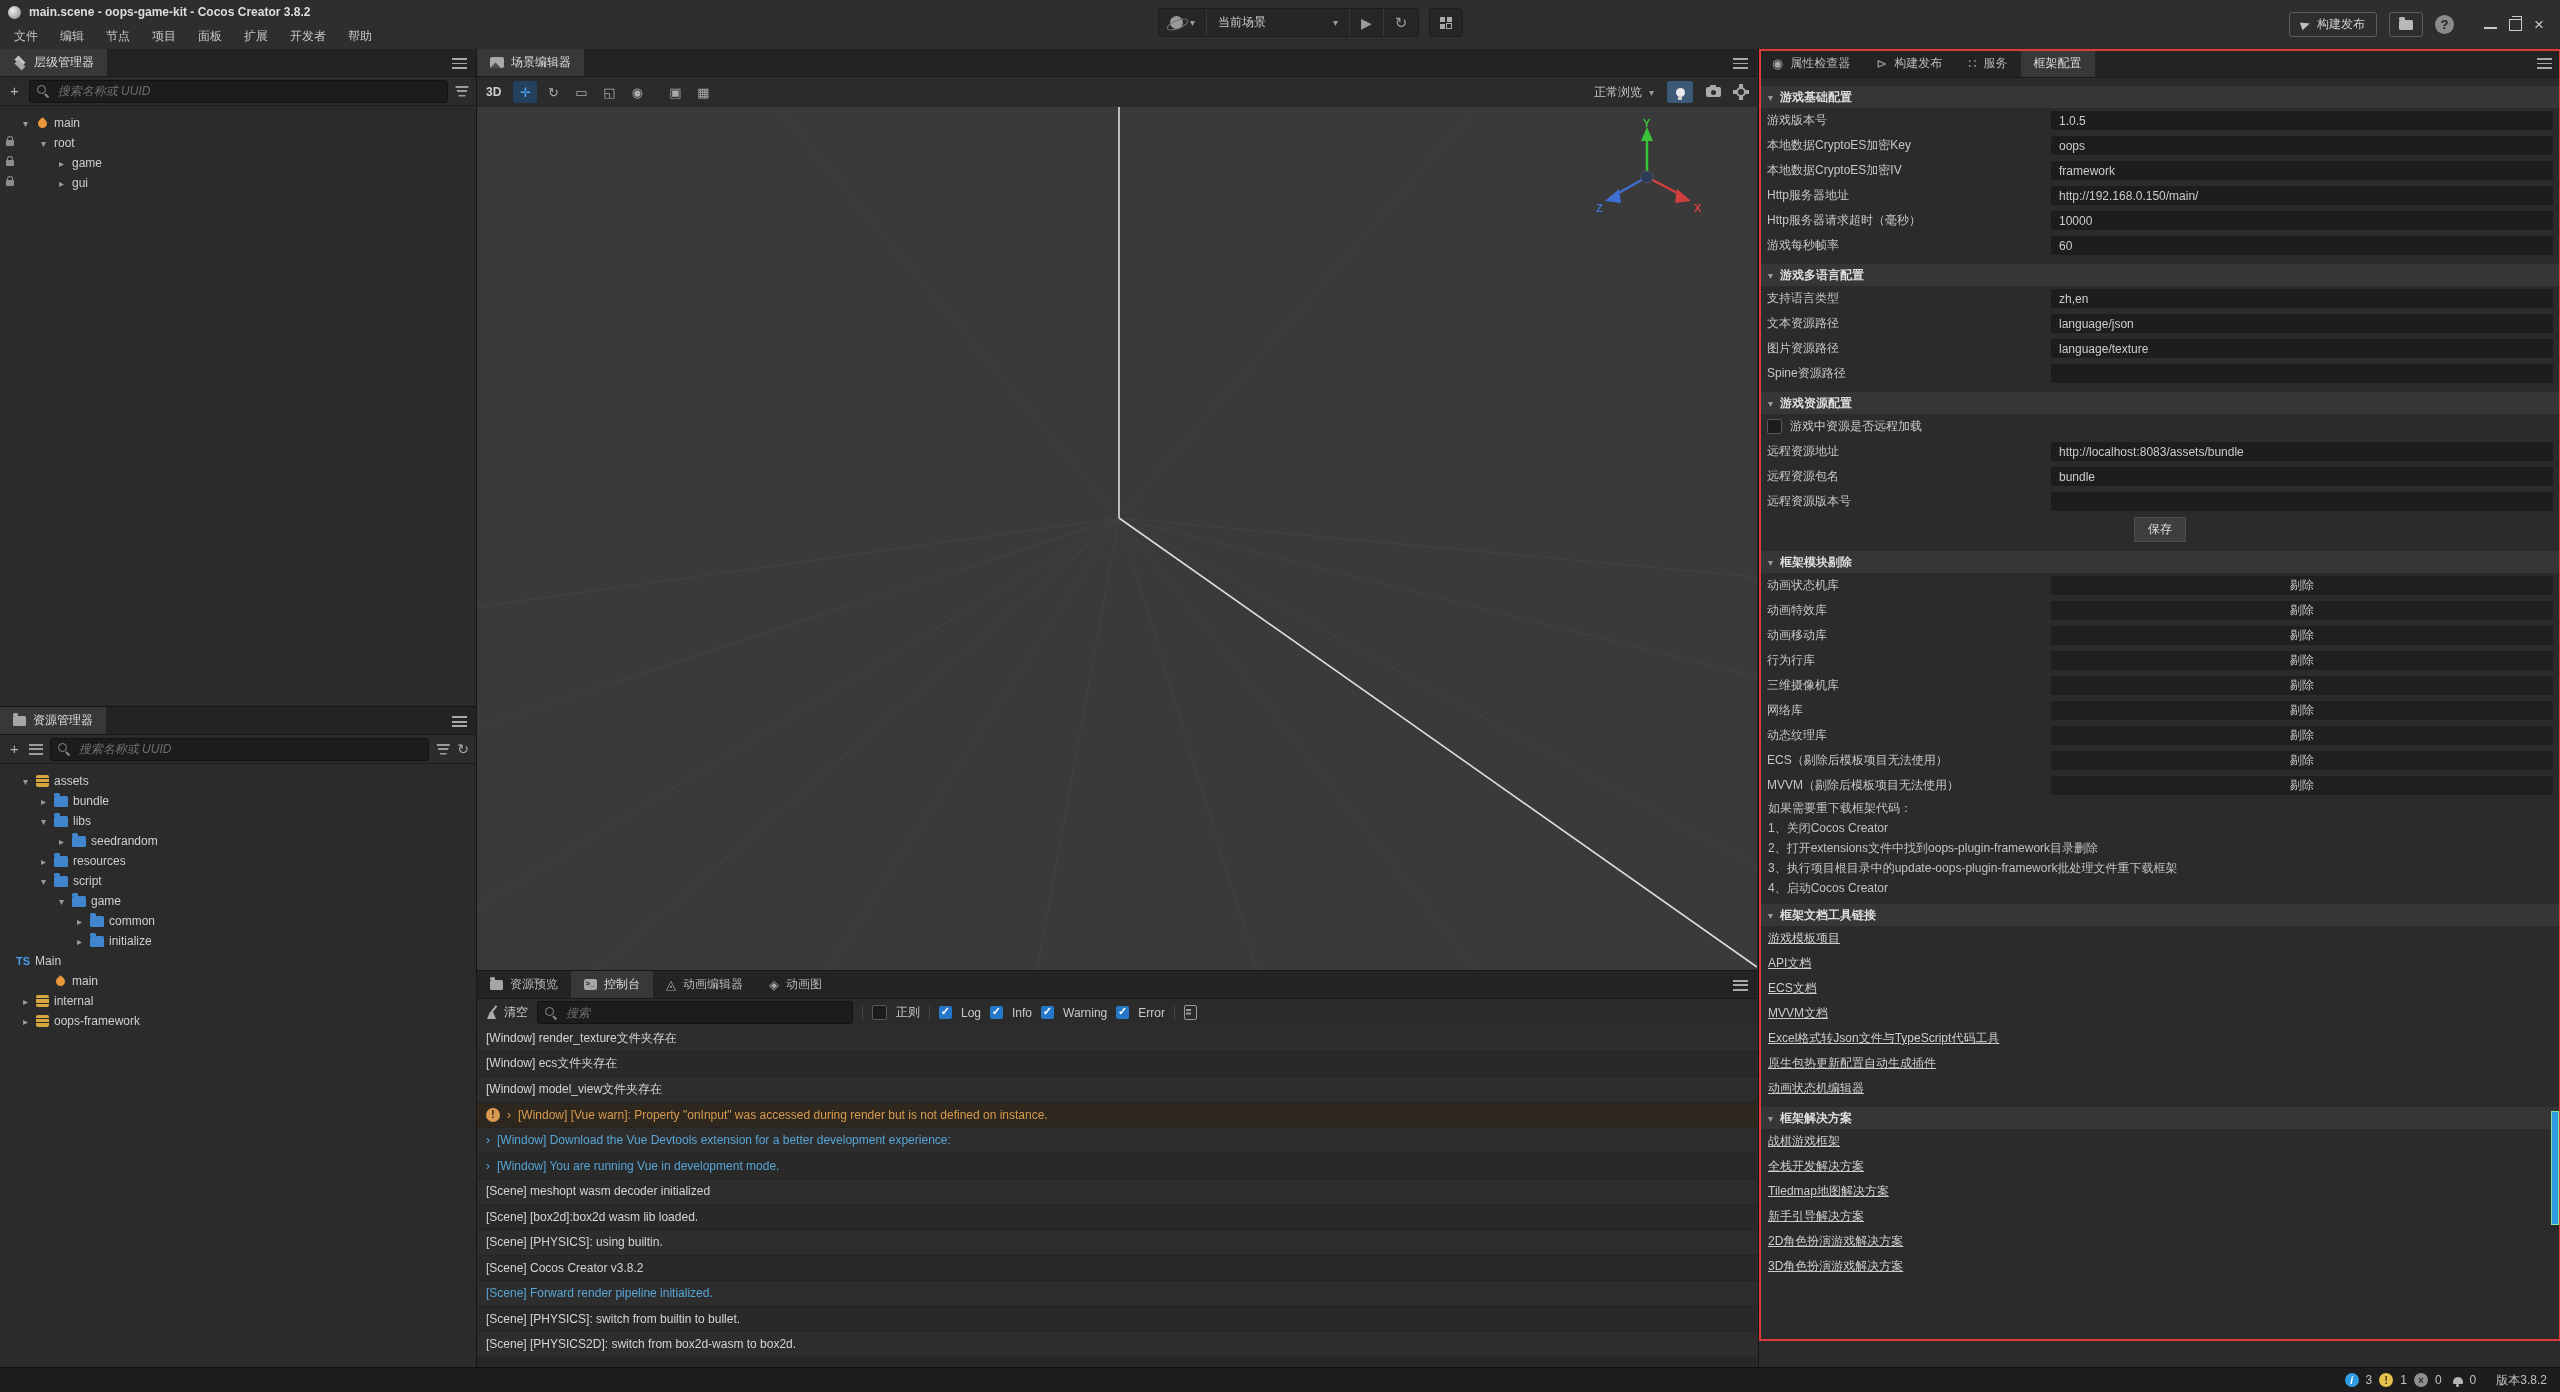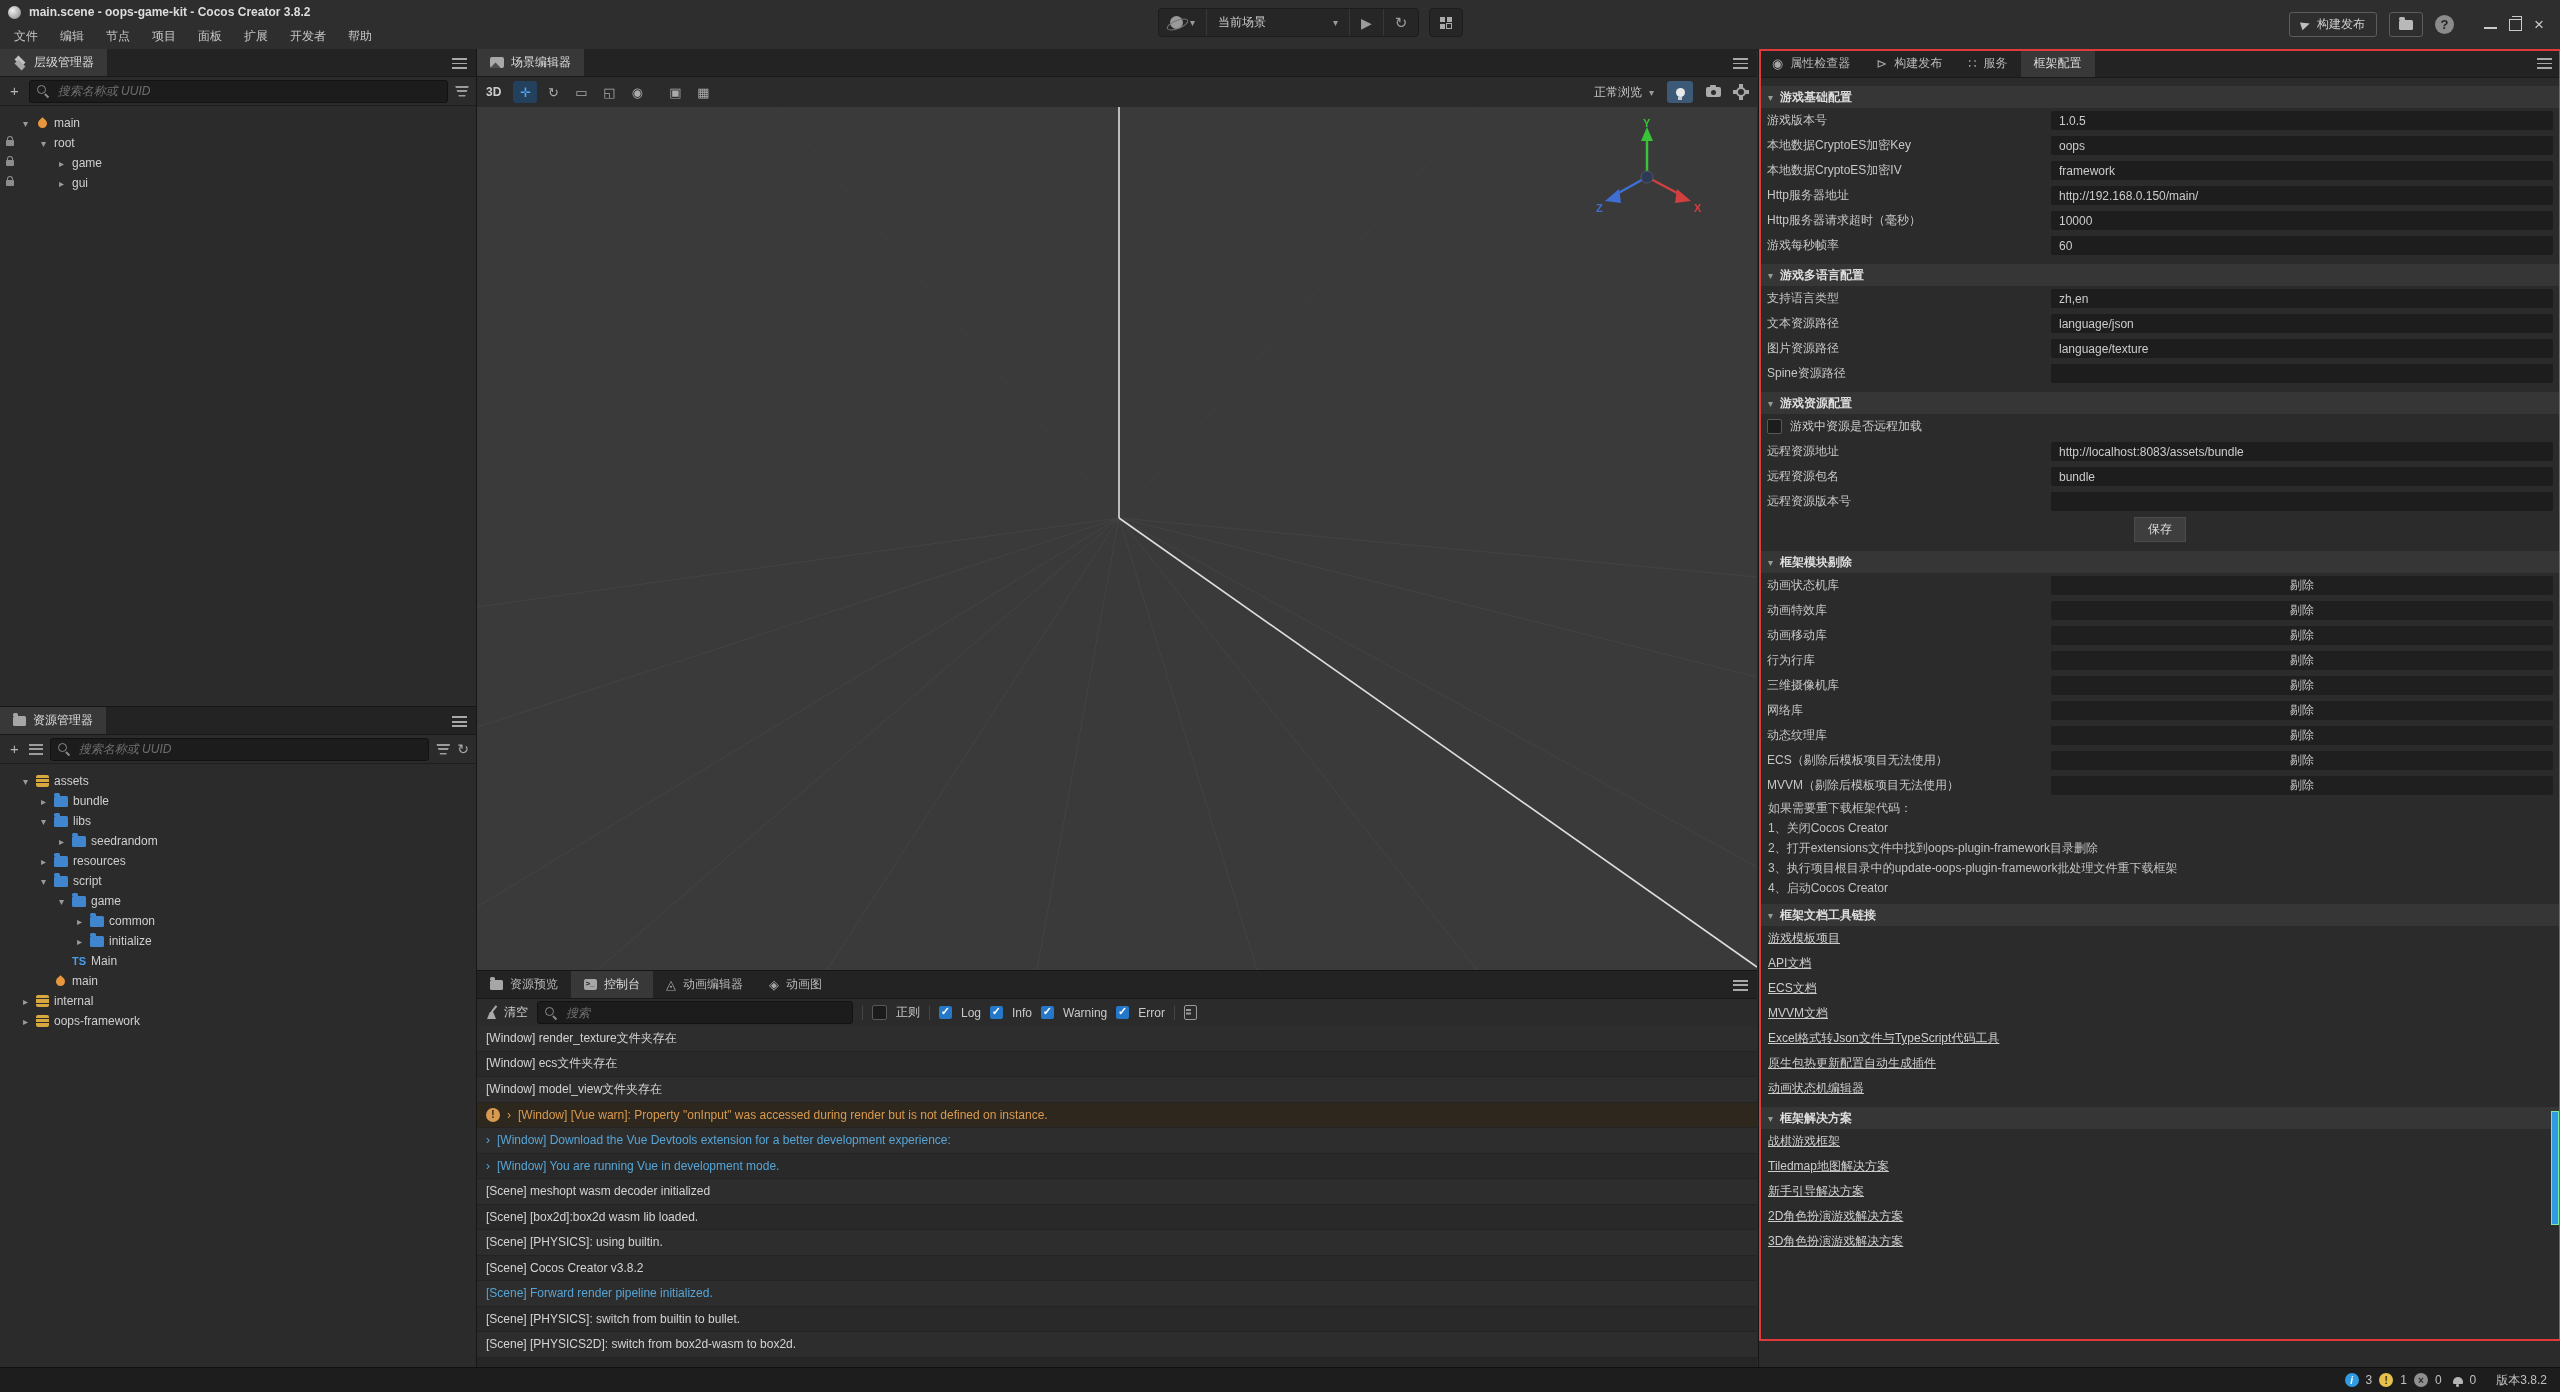--- a/index.html
+++ b/index.html
@@ -309,21 +309,21 @@
           <div class="tree-row" style="padding-left: 74px;">
             <span class="chev">▸</span>
             <span class="icn-folder"></span>
             <span>common</span>
           </div>
           <div class="tree-row" style="padding-left: 74px;">
             <span class="chev">▸</span>
             <span class="icn-folder"></span>
             <span>initialize</span>
           </div>
-          <div class="tree-row" style="padding-left: 56px;">
+          <div class="tree-row" style="">
             <span class="chev"></span>
             <span class="icn-ts">TS</span>
             <span>Main</span>
           </div>
           <div class="tree-row" style="padding-left: 38px;">
             <span class="chev"></span>
             <span class="icn-flame"></span>
             <span>main</span>
           </div>
           <div class="tree-row" style="padding-left: 20px;">
@@ -668,20 +668,23 @@
           <span class="link">动画状态机编辑器</span>
         </div>
         <div class="sec-header">
           <span class="sec-chev">▾</span>
           <span>框架解决方案</span>
         </div>
         <div class="link-row">
           <span class="link">战棋游戏框架</span>
         </div>
         <div class="link-row">
+          <span class="link">全栈开发解决方案</span>
+        </div>
+        <div class="link-row">
           <span class="link">Tiledmap地图解决方案</span>
         </div>
         <div class="link-row">
           <span class="link">新手引导解决方案</span>
         </div>
         <div class="link-row">
           <span class="link">2D角色扮演游戏解决方案</span>
         </div>
         <div class="link-row">
           <span class="link">3D角色扮演游戏解决方案</span>

